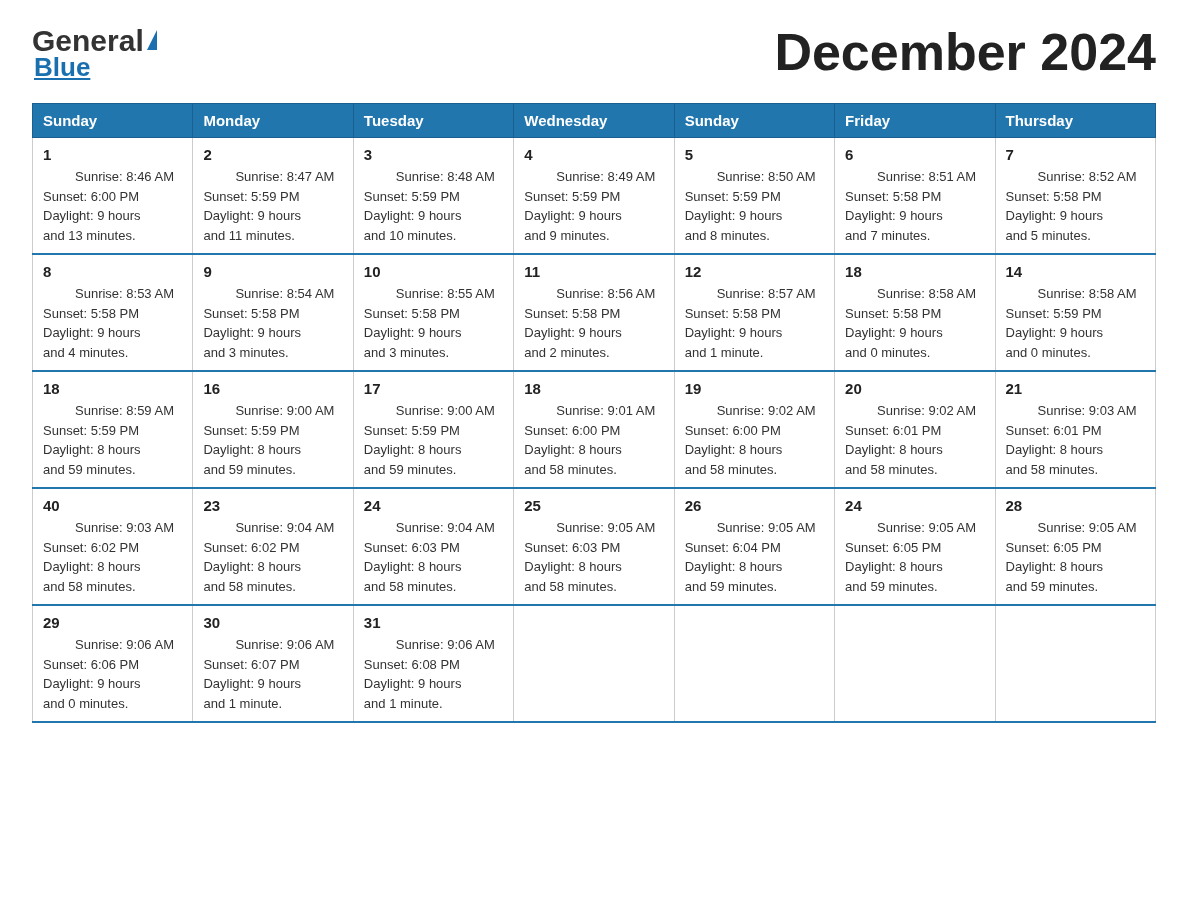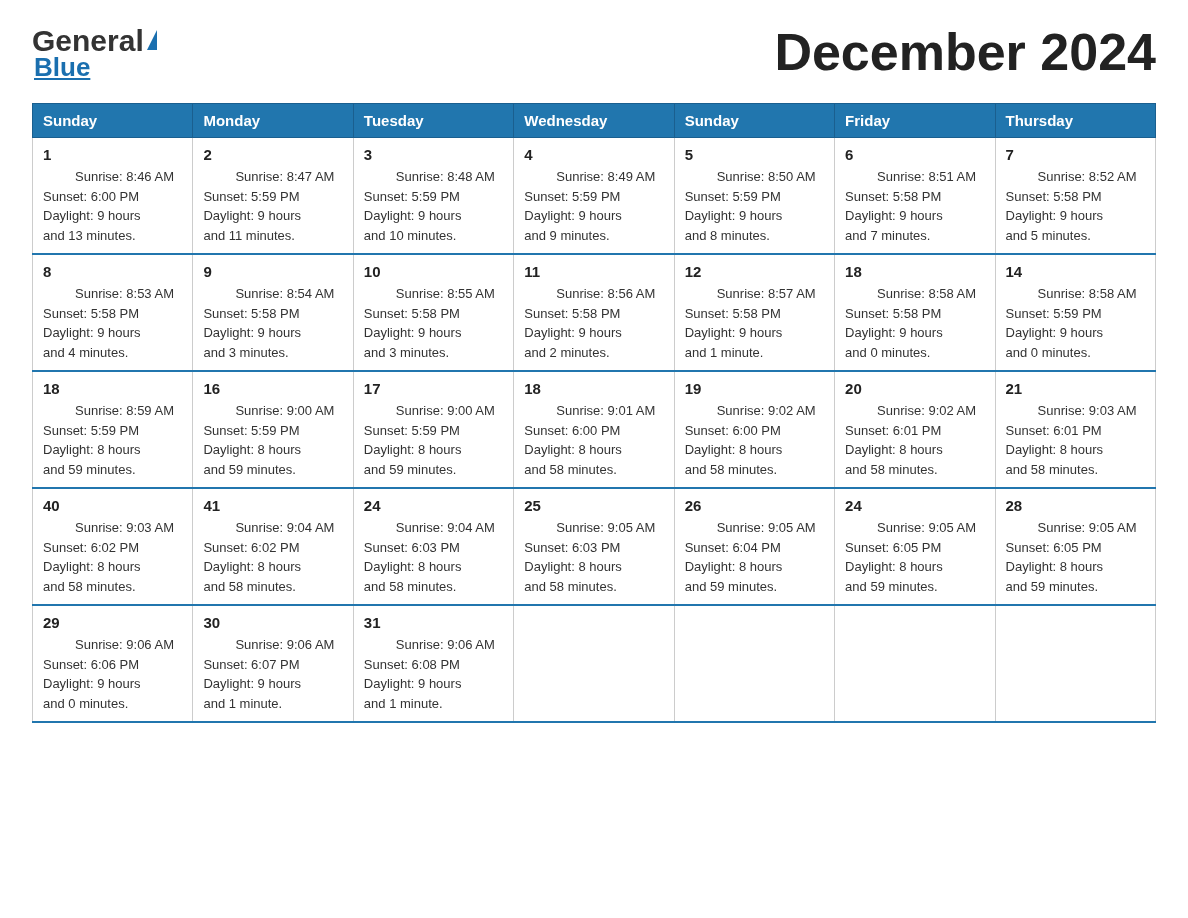--- a/index.html
+++ b/index.html
@@ -195,21 +195,21 @@
         <span class="day-number">21</span>
         <span class="day-info">Sunrise: 9:03 AM<br>Sunset: 6:01 PM<br>Daylight: 8 hours<br>and 58 minutes.</span>
       </td>
       </tr>
       <tr>
         <td>
         <span class="day-number">40</span>
         <span class="day-info">Sunrise: 9:03 AM<br>Sunset: 6:02 PM<br>Daylight: 8 hours<br>and 58 minutes.</span>
       </td>
         <td>
-        <span class="day-number">41</span>
+        <span class="day-number">23</span>
         <span class="day-info">Sunrise: 9:04 AM<br>Sunset: 6:02 PM<br>Daylight: 8 hours<br>and 58 minutes.</span>
       </td>
         <td>
         <span class="day-number">24</span>
         <span class="day-info">Sunrise: 9:04 AM<br>Sunset: 6:03 PM<br>Daylight: 8 hours<br>and 58 minutes.</span>
       </td>
         <td>
         <span class="day-number">25</span>
         <span class="day-info">Sunrise: 9:05 AM<br>Sunset: 6:03 PM<br>Daylight: 8 hours<br>and 58 minutes.</span>
       </td>

